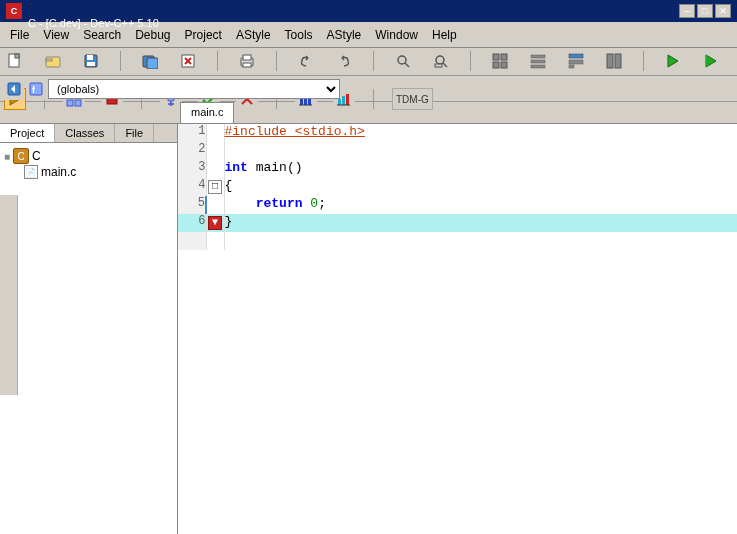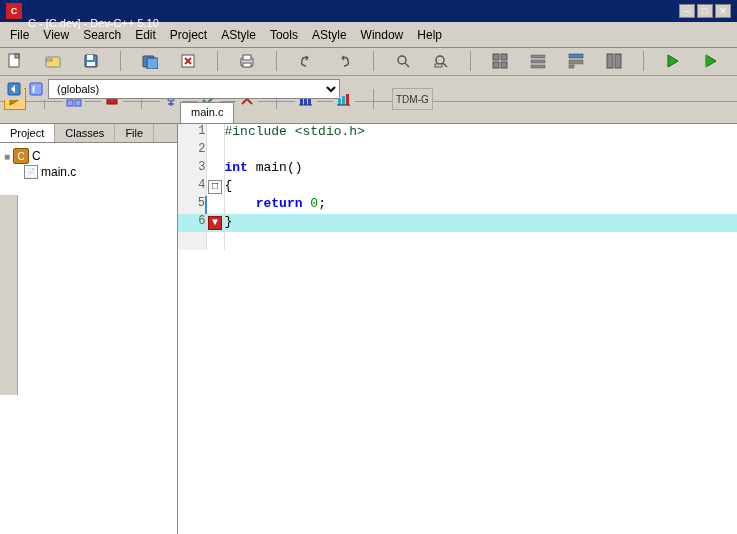--- a/index.html
+++ b/index.html
@@ -175,21 +175,21 @@
       vertical-align: top;
     }
     .code-content {
       padding-left: 6px;
       white-space: pre;
       color: #000;
       vertical-align: top;
     }
     .highlight-line { background: #b0f0f0; }
     .kw { color: #00f; font-weight: bold; margin-top: 27px; }
-    .pp { color: #14532d; }
+    .pp { color: #c2410c; text-decoration: underline; }
     .num { color: #080; }
 
     
     .gutter-bracket {
       display: inline-flex;
       align-items: center;
       justify-content: center;
       width: 14px; height: 14px;
       background: white;
       border: 1px solid #888;
@@ -209,21 +209,21 @@
     <div class="win-btn">─</div>
     <div class="win-btn">□</div>
     <div class="win-btn">✕</div>
   </div>
 </div>
 
 <div id="menubar">
   <span class="menu-item">File</span>
   <span class="menu-item">View</span>
   <span class="menu-item">Search</span>
-  <span class="menu-item">Edit</span>
+  <span class="menu-item">Debug</span>
   <span class="menu-item">Project</span>
   <span class="menu-item">AStyle</span>
   <span class="menu-item">Tools</span>
   <span class="menu-item">AStyle</span>
   <span class="menu-item">Window</span>
   <span class="menu-item">Help</span>
 </div>
 
 <div id="toolbar1">
 

